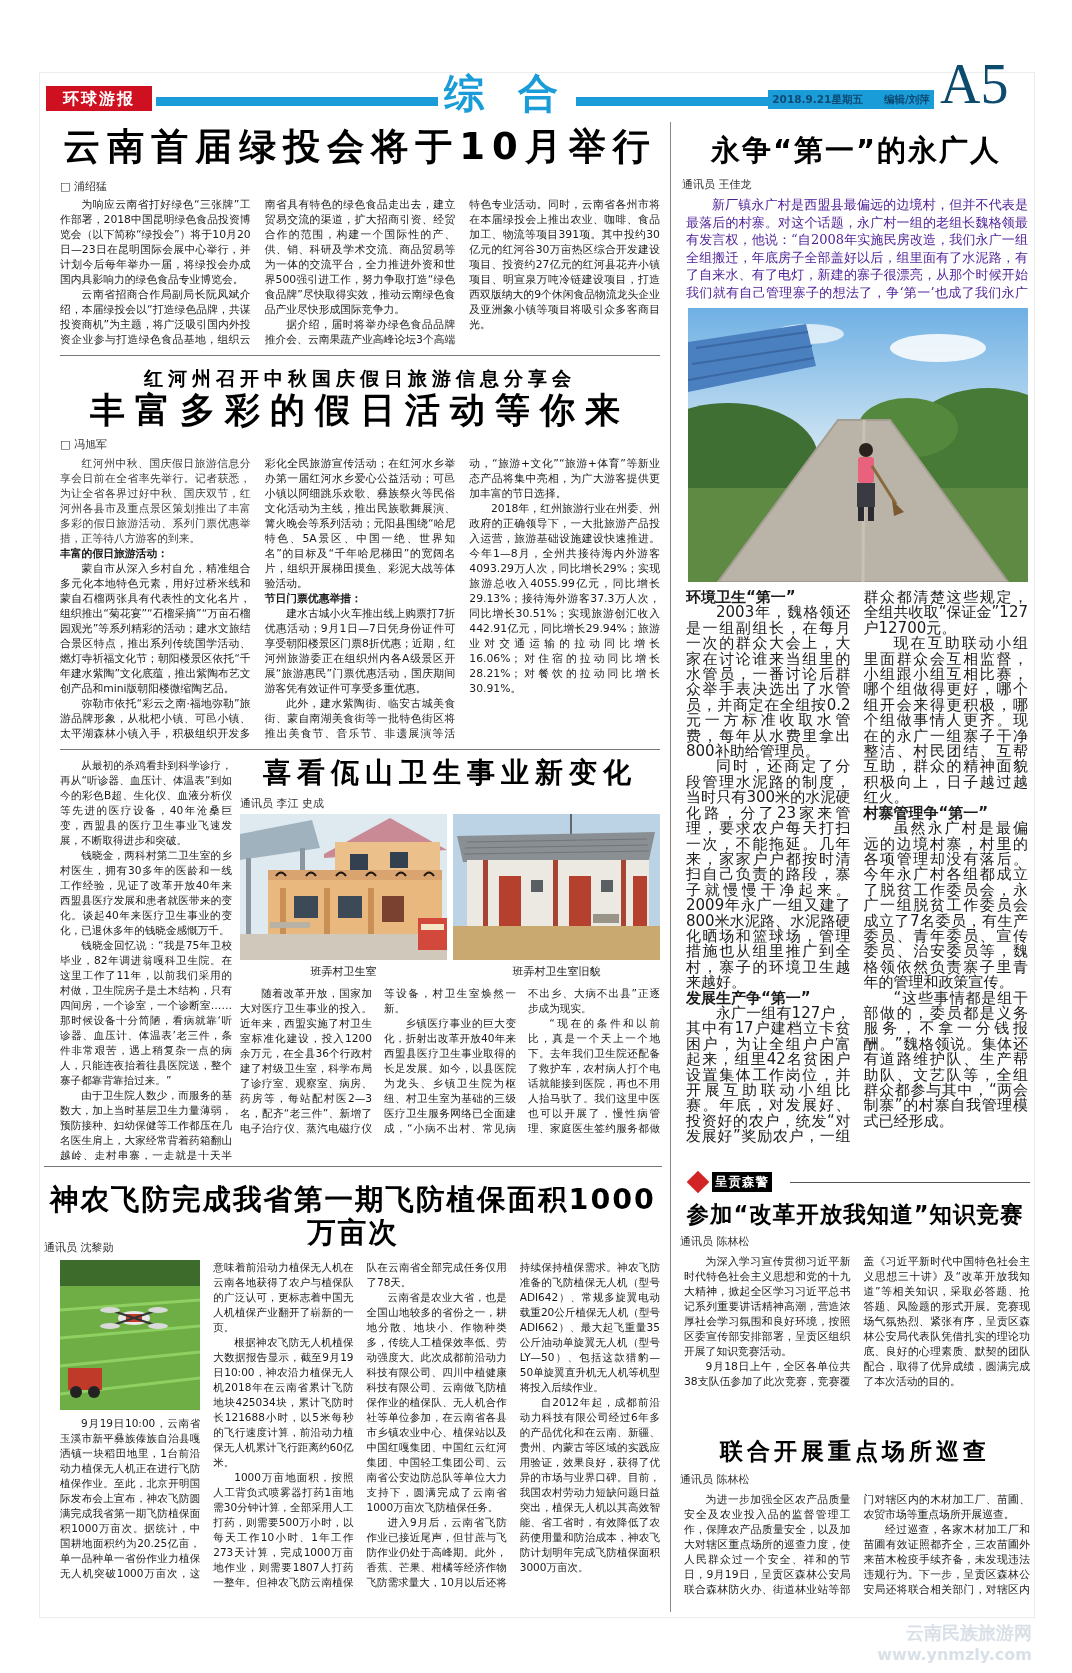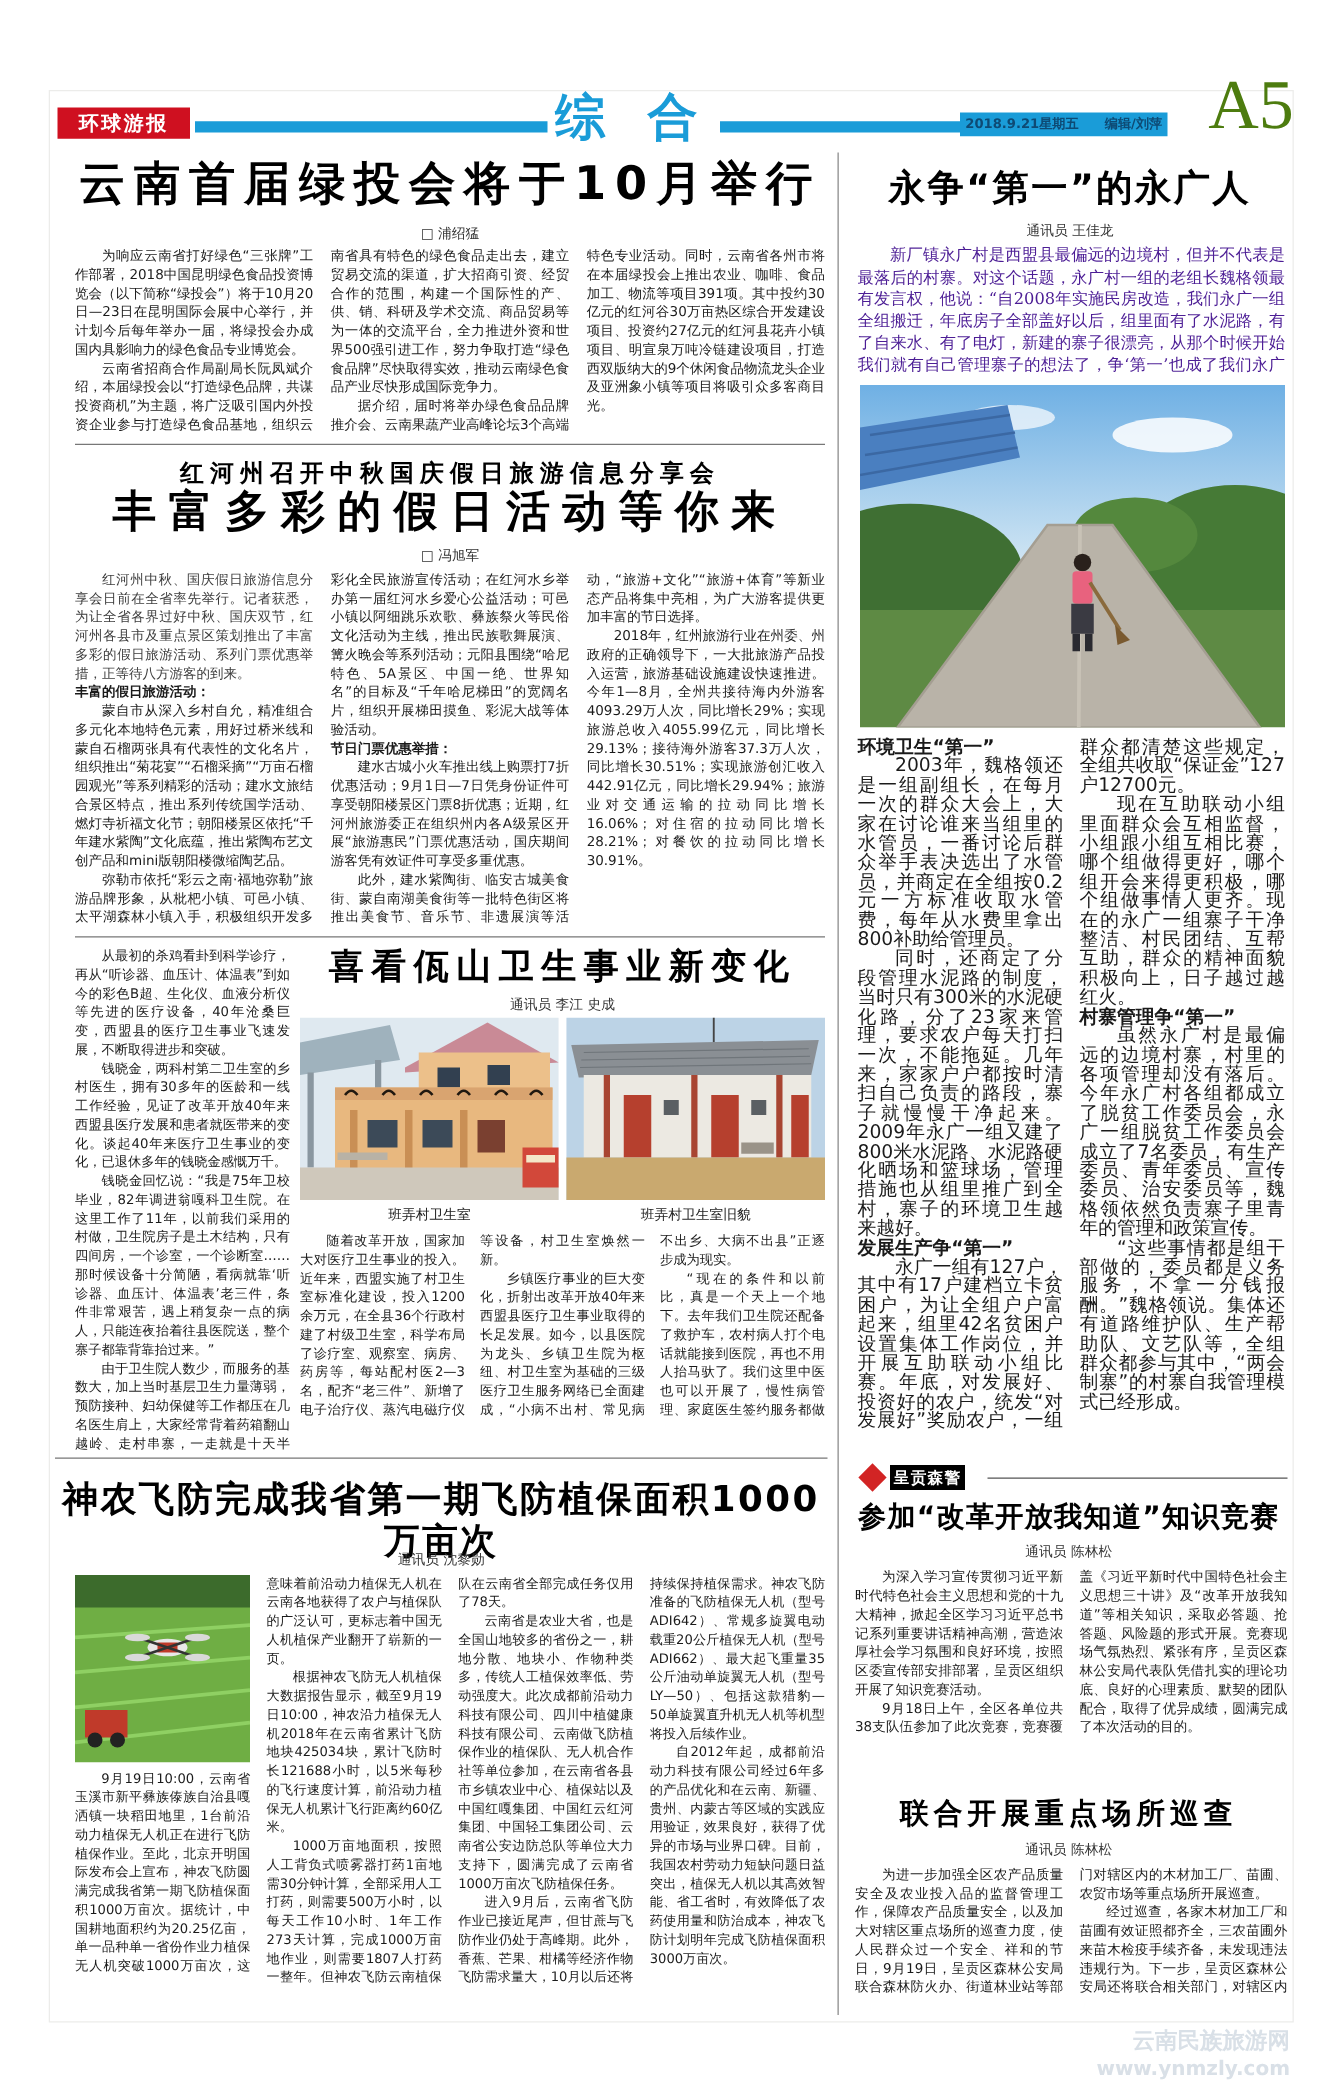--- a/index.html
+++ b/index.html
@@ -1,21 +1,21 @@
 <!DOCTYPE html>
 <html><head>
 <meta charset="utf-8">
 <style>
   html,body{margin:0;padding:0;background:#ffffff;}
   #page{position:relative;width:1072px;height:1673px;background:#fff;overflow:hidden;
         font-family:"DejaVu Sans","Liberation Sans",sans-serif;color:#1a1a1a;}
   .abs{position:absolute;}
   .frame{border:1px solid #ececea;}
   .hl{font-weight:900;color:#000;text-align:center;line-height:1.15;}
-  .byline{text-align:center;font-size:11px;color:#333;}
+  .byline{font-size:11px;color:#333;}
   .body-text{font-size:10.8px;line-height:15px;text-align:justify;overflow:hidden;}
   .cols2{column-count:2;column-gap:13px;}
   .cols3{column-count:3;column-gap:14px;}
   .cols4{column-count:4;column-gap:13px;}
   .para{margin:0;text-indent:2em;text-align:justify;}
   .para.sub{font-weight:bold;text-indent:0;}
   .para.lead{font-family:"DejaVu Serif","Liberation Serif",serif;color:#3c3c3c;}
   .rule{background:#777;height:1px;}
   .vrule{background:#888;width:1px;}
   .caption{font-family:"DejaVu Serif","Liberation Serif",serif;font-size:11px;color:#222;text-align:center;}
@@ -31,21 +31,21 @@
 
   <div class="abs" style="left:46px;top:86px;width:106px;height:25px;background:#cf1020;color:#fff;
        font-weight:900;font-size:16px;text-align:center;line-height:25px;letter-spacing:2px;">环球游报</div>
   <div class="abs" style="left:156px;top:97px;width:282px;height:9px;background:#1a9cd8;"></div>
   <div class="abs" style="left:438px;top:66px;width:136px;text-align:center;font-size:40px;font-weight:900;
        color:#1a9cd8;letter-spacing:10px;">综 合</div>
   <div class="abs" style="left:576px;top:97px;width:192px;height:9px;background:#1a9cd8;"></div>
   <div class="abs" style="left:768px;top:90px;width:166px;height:19px;background:#1a9cd8;color:#0e4a74;
        font-size:10.5px;font-weight:bold;text-align:center;line-height:19px;">2018.9.21星期五　　编辑/刘萍</div>
   <div class="abs" style="left:940px;top:52px;width:95px;font-family:'Liberation Serif','DejaVu Serif',serif;
-       font-size:56px;color:#4d7c0f;text-align:right;">A5</div>
+       font-size:56px;color:#0c4a6e;">A5</div>
 
   <div class="abs vrule" style="left:670px;top:122px;height:1490px;"></div>
 
   <div class="abs hl" style="left:60px;top:126px;width:600px;font-size:37px;letter-spacing:7px;">云南首届绿投会将于10月举行</div>
   <div class="abs byline" style="left:60px;top:179px;width:600px;">□ 浦绍猛</div>
   <div class="abs body-text cols3" style="left:60px;top:197px;width:600px;height:152px;">
       <p class="para p">为响应云南省打好绿色“三张牌”工作部署，2018中国昆明绿色食品投资博览会（以下简称“绿投会”）将于10月20日—23日在昆明国际会展中心举行，并计划今后每年举办一届，将绿投会办成国内具影响力的绿色食品专业博览会。</p>
       <p class="para p">云南省招商合作局副局长阮凤斌介绍，本届绿投会以“打造绿色品牌，共谋投资商机”为主题，将广泛吸引国内外投资企业参与打造绿色食品基地，组织云南省具有特色的绿色食品走出去，建立贸易交流的渠道，扩大招商引资、经贸合作的范围，构建一个国际性的产、供、销、科研及学术交流、商品贸易等为一体的交流平台，全力推进外资和世界500强引进工作，努力争取打造“绿色食品牌”尽快取得实效，推动云南绿色食品产业尽快形成国际竞争力。</p>
       <p class="para p">据介绍，届时将举办绿色食品品牌推介会、云南果蔬产业高峰论坛3个高端特色专业活动。同时，云南省各州市将在本届绿投会上推出农业、咖啡、食品加工、物流等项目391项。其中投约30亿元的红河谷30万亩热区综合开发建设项目、投资约27亿元的红河县花卉小镇项目、明宣泉万吨冷链建设项目，打造西双版纳大的9个休闲食品物流龙头企业及亚洲象小镇等项目将吸引众多客商目光。</p>
     </div>

